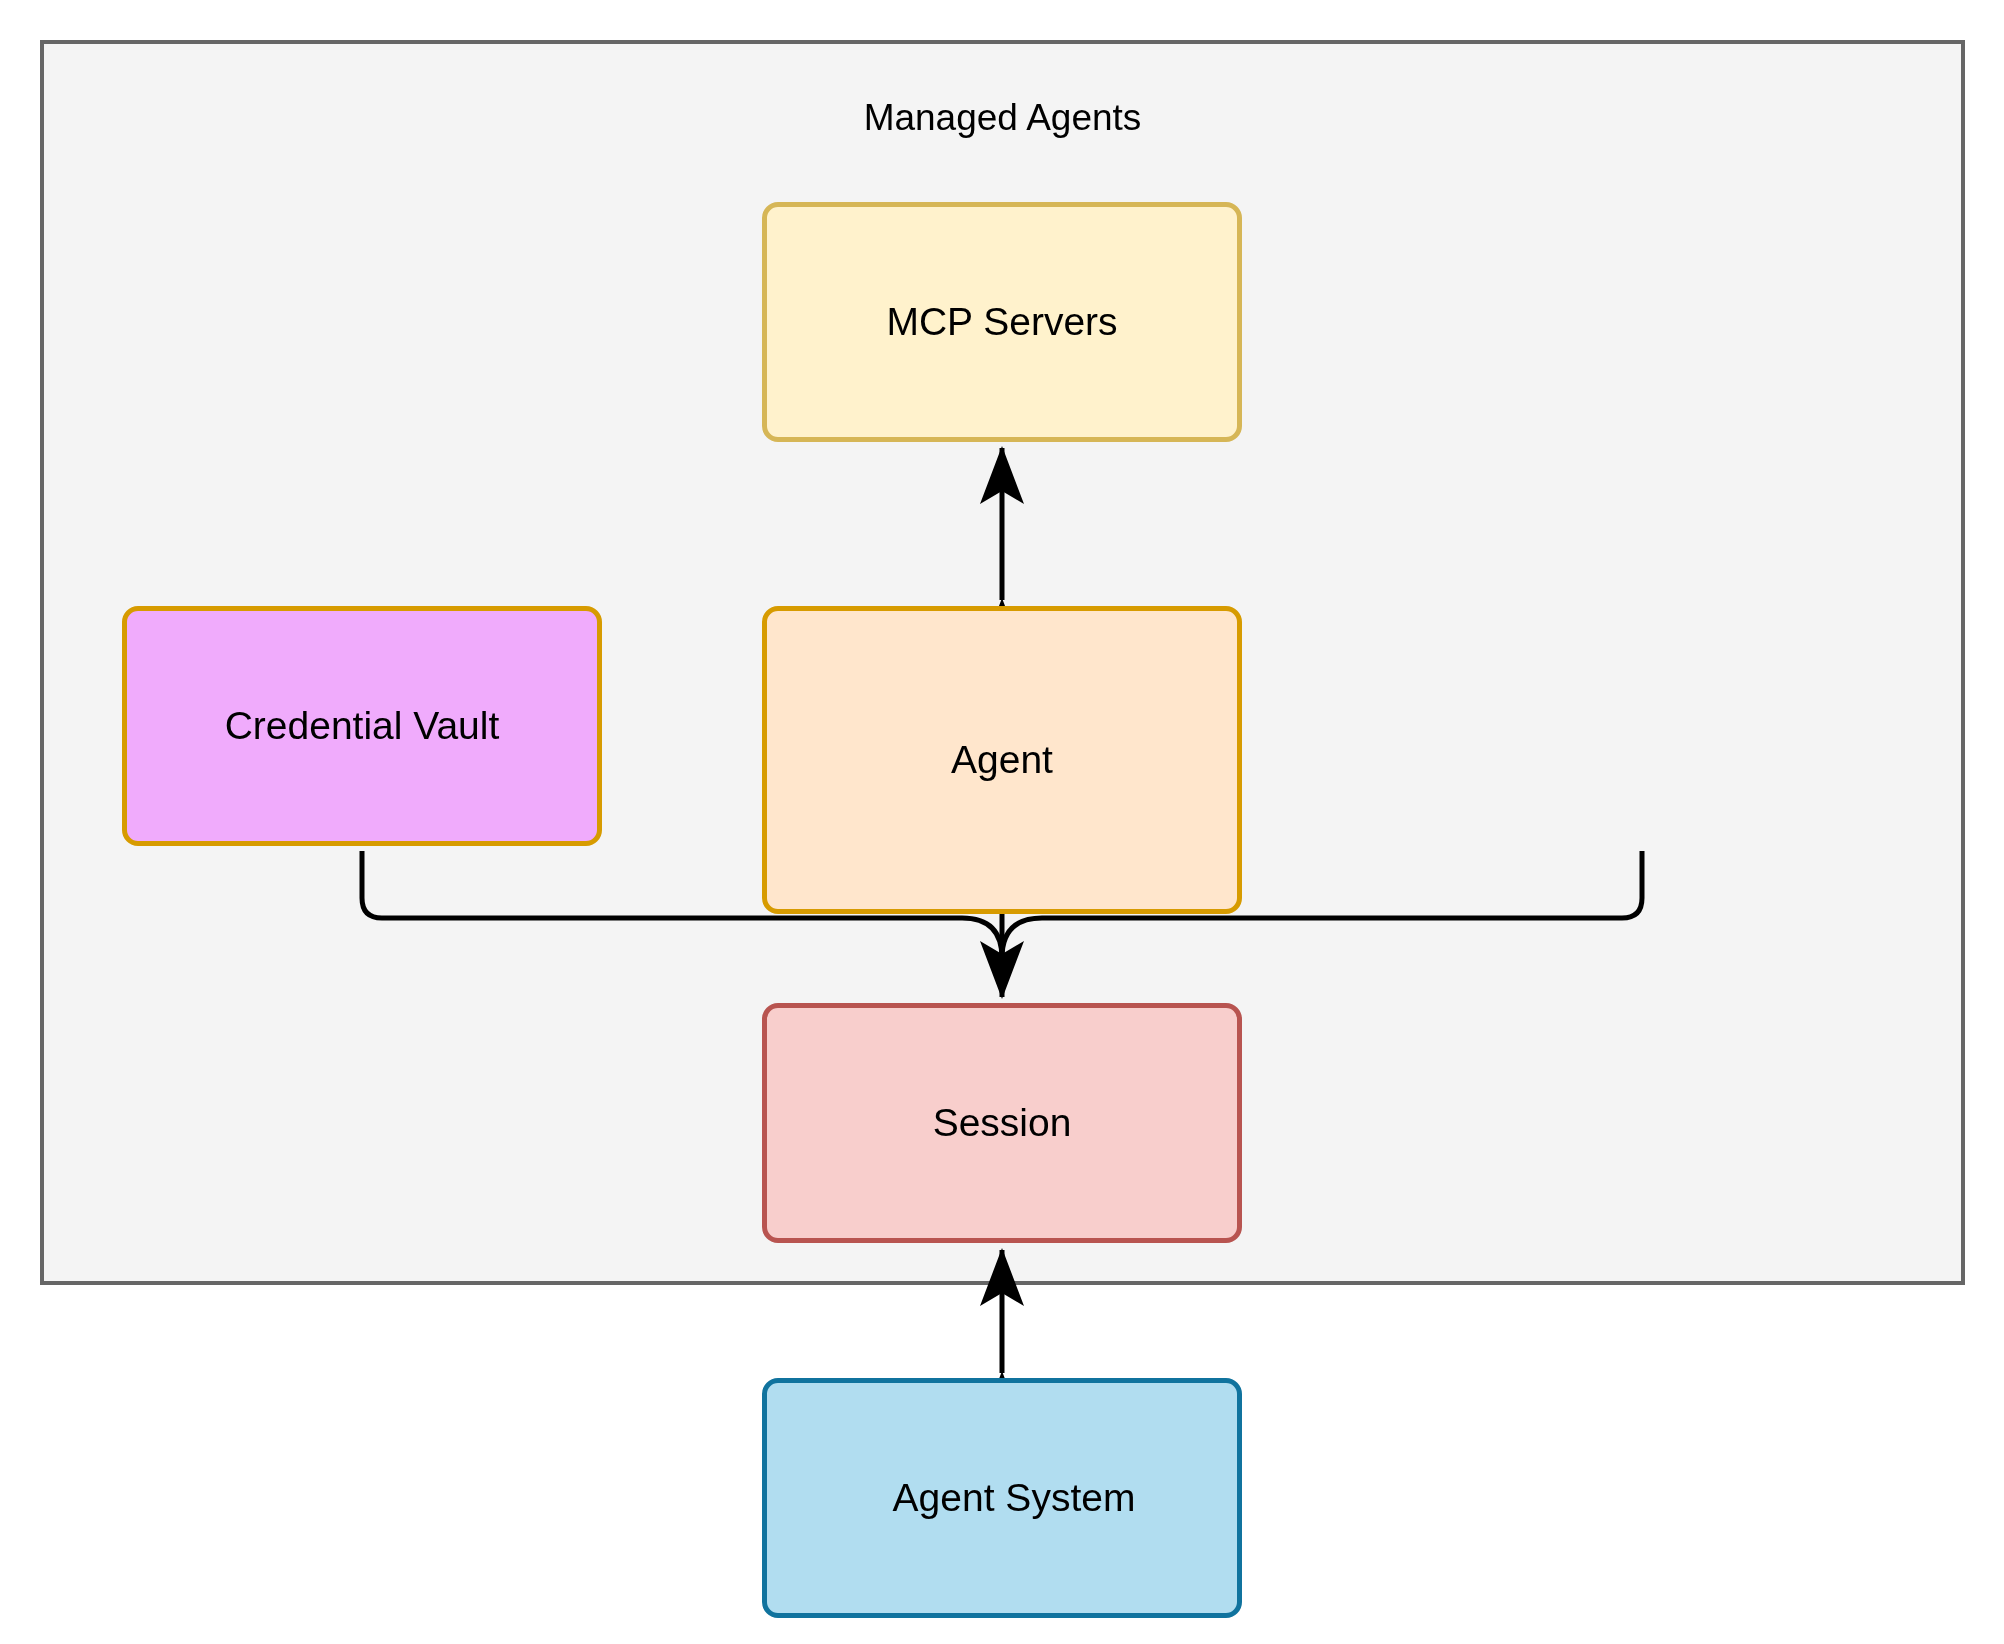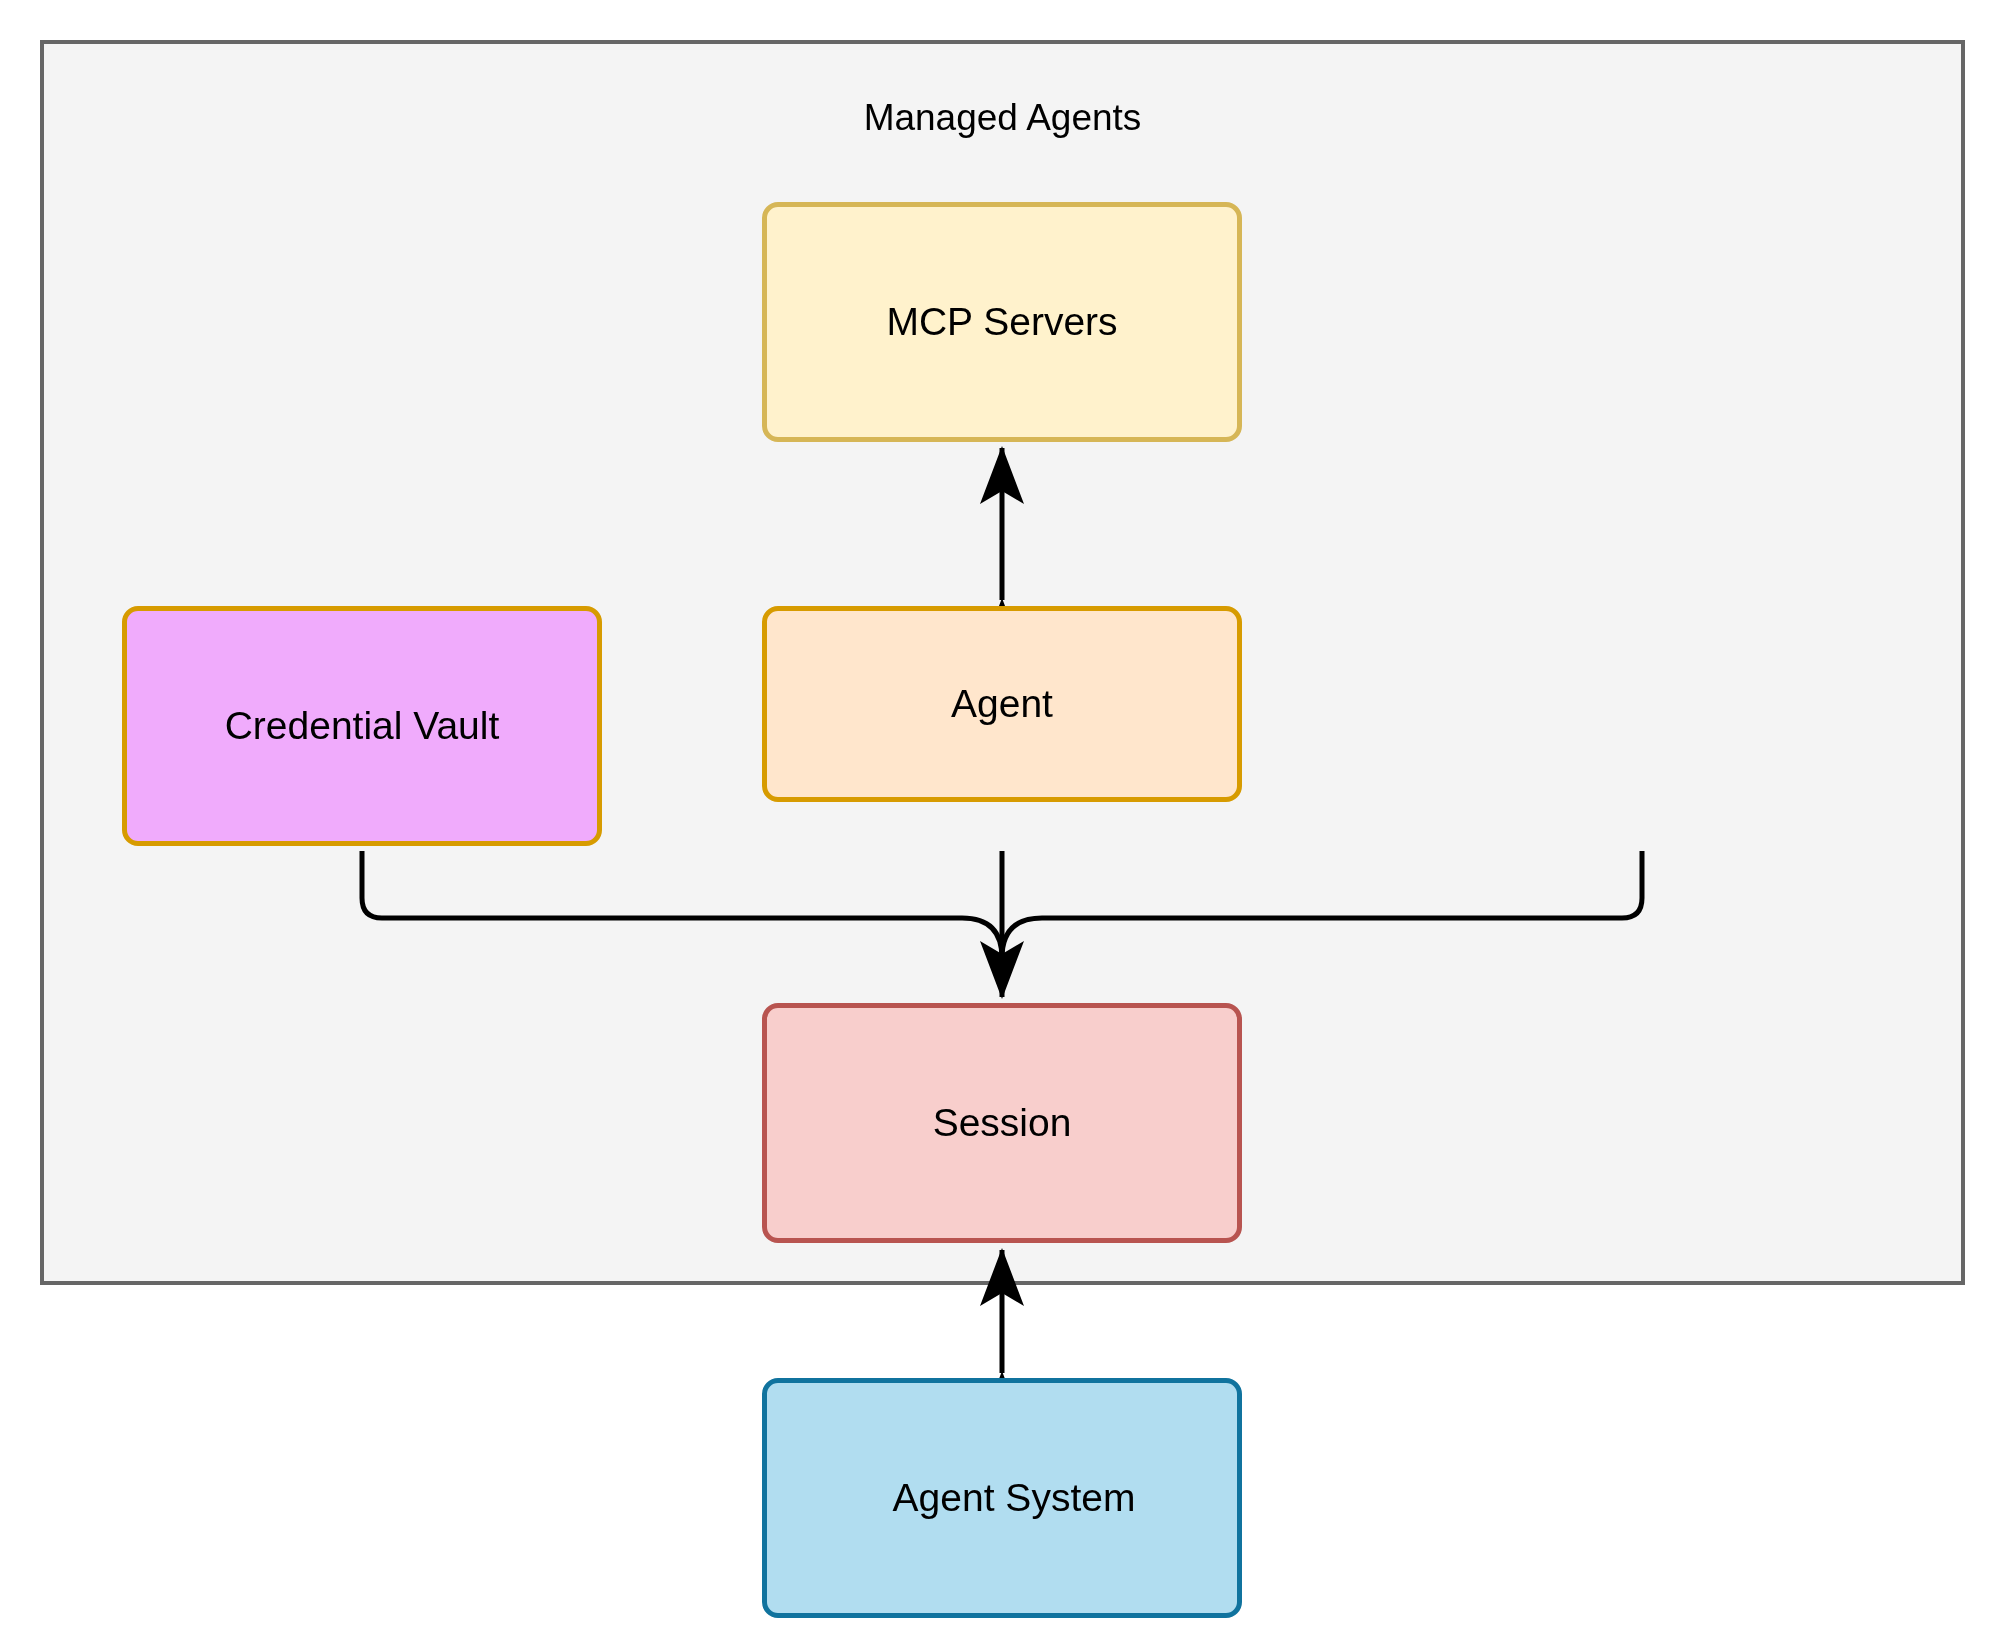--- a/index.html
+++ b/index.html
@@ -103,21 +103,21 @@
   </svg>
 
   <div class="node" id="node-0" style="left: 762px; top: 202px; width: 480px; height: 240px; background: rgb(255, 242, 204); border-color: rgb(214, 182, 86);">
     <span class="node-label">MCP Servers</span>
   </div>
 
   <div class="node" id="node-1" style="left: 122px; top: 606px; width: 480px; height: 240px; background: #f0abfc; border-color: rgb(215, 155, 0);">
     <span class="node-label">Credential Vault</span>
   </div>
 
-  <div class="node" id="node-2" style="left: 762px; top: 606px; width: 480px; height: 196px; background: rgb(255, 230, 204); border-color: rgb(215, 155, 0);">
+  <div class="node" id="node-2" style="left: 762px; top: 606px; width: 480px; height: 308px; background: rgb(255, 230, 204); border-color: rgb(215, 155, 0);">
     <span class="node-label">Agent</span>
   </div>
 
 
   <div class="node" id="node-4" style="left: 762px; top: 1003px; width: 480px; height: 240px; background: rgb(248, 206, 204); border-color: rgb(184, 84, 80); text-align: center;">
     <span class="node-label">Session</span>
   </div>
 
   <div class="node" id="node-5" style="left: 762px; top: 1378px; width: 480px; height: 240px; background: rgb(177, 221, 240); border-color: rgb(16, 115, 158); padding-left: 24px;">
     <span class="node-label">Agent System</span>

